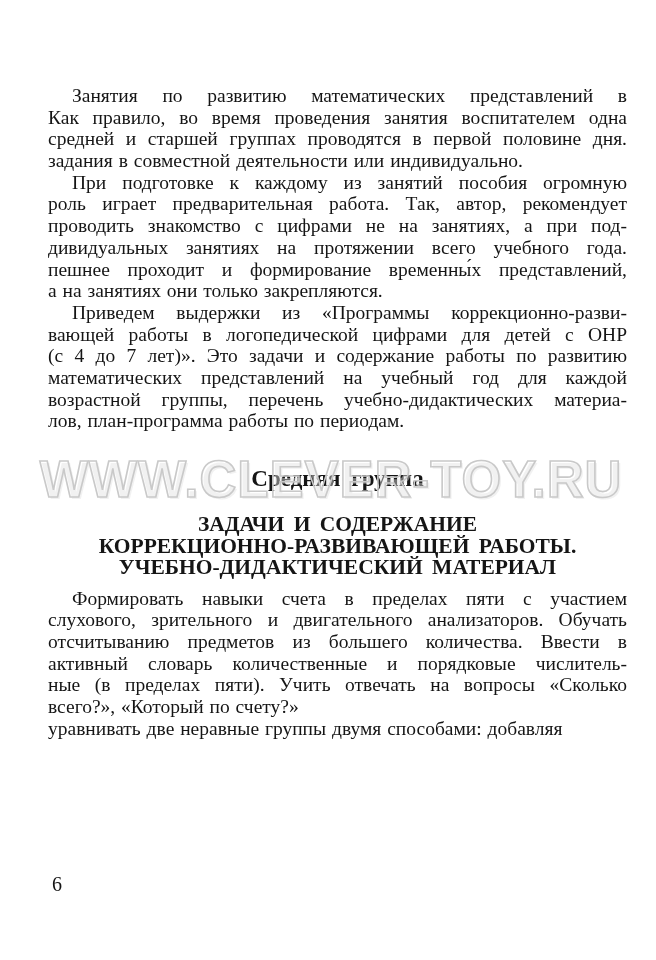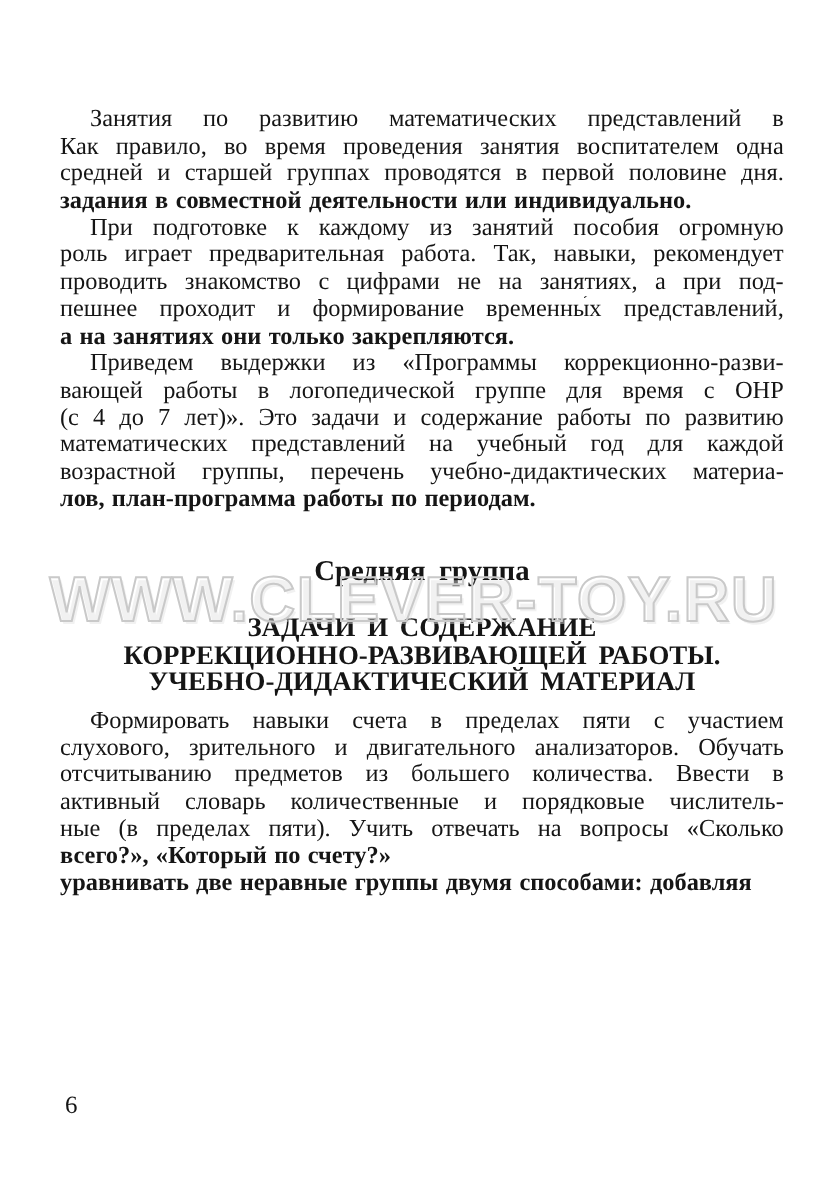--- a/index.html
+++ b/index.html
@@ -29,21 +29,20 @@
     height: 21.7px;
     overflow: hidden;
     text-align: justify;
     text-align-last: justify;
     word-spacing: 1px;
   }
   .paragraph .line.first { text-indent: 24px; }
   .paragraph .line.last {
     text-align: left;
     text-align-last: left;
-    font-weight: bold;
   }
   .heading {
     margin: 33px 0 21px 0;
   }
   .heading .line {
     font-size: 23px;
     font-weight: bold;
     line-height: 28px;
     height: 28px;
     text-align: center;
@@ -95,28 +94,29 @@
 
   <main class="text-column" id="blocks-root">
       <div class="paragraph">
         <div class="line first">Занятия по развитию математических представлений в</div>
         <div class="line">Как правило, во время проведения занятия воспитателем одна</div>
         <div class="line">средней и старшей группах проводятся в первой половине дня.</div>
         <div class="line last">задания в совместной деятельности или индивидуально.</div>
       </div>
       <div class="paragraph">
         <div class="line first">При подготовке к каждому из занятий пособия огромную</div>
-        <div class="line">роль играет предварительная работа. Так, навыки, рекомендует</div>
+        <div class="line">роль играет предварительная работа. Так, автор, рекомендует</div>
         <div class="line">проводить знакомство с цифрами не на занятиях, а при под-</div>
+        <div class="line">дивидуальных занятиях на протяжении всего учебного года.</div>
         <div class="line">пешнее проходит и формирование временны́х представлений,</div>
         <div class="line last">а на занятиях они только закрепляются.</div>
       </div>
       <div class="paragraph">
         <div class="line first">Приведем выдержки из «Программы коррекционно-разви-</div>
-        <div class="line">вающей работы в логопедической группе для время с ОНР</div>
+        <div class="line">вающей работы в логопедической цифрами для детей с ОНР</div>
         <div class="line">(с 4 до 7 лет)». Это задачи и содержание работы по развитию</div>
         <div class="line">математических представлений на учебный год для каждой</div>
         <div class="line">возрастной группы, перечень учебно-дидактических материа-</div>
         <div class="line last">лов, план-программа работы по периодам.</div>
       </div>
       <div class="heading">
         <div class="line">Средняя группа</div>
       </div>
       <div class="subheading">
         <div class="line">ЗАДАЧИ И СОДЕРЖАНИЕ</div>

